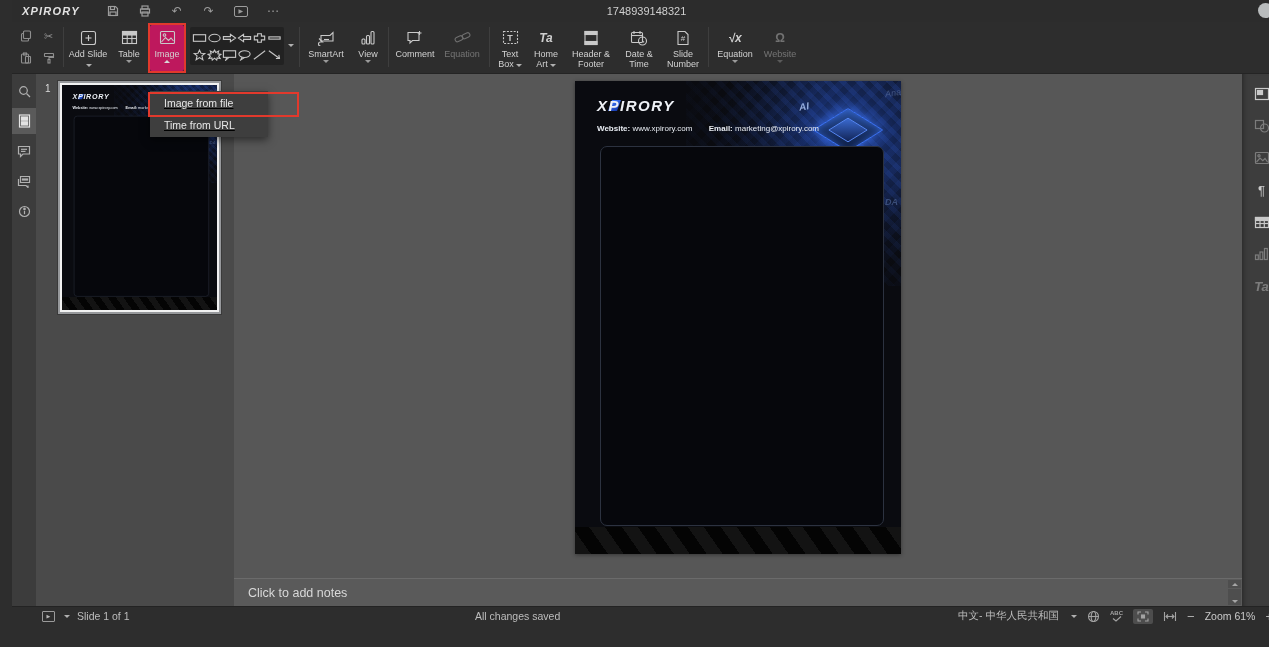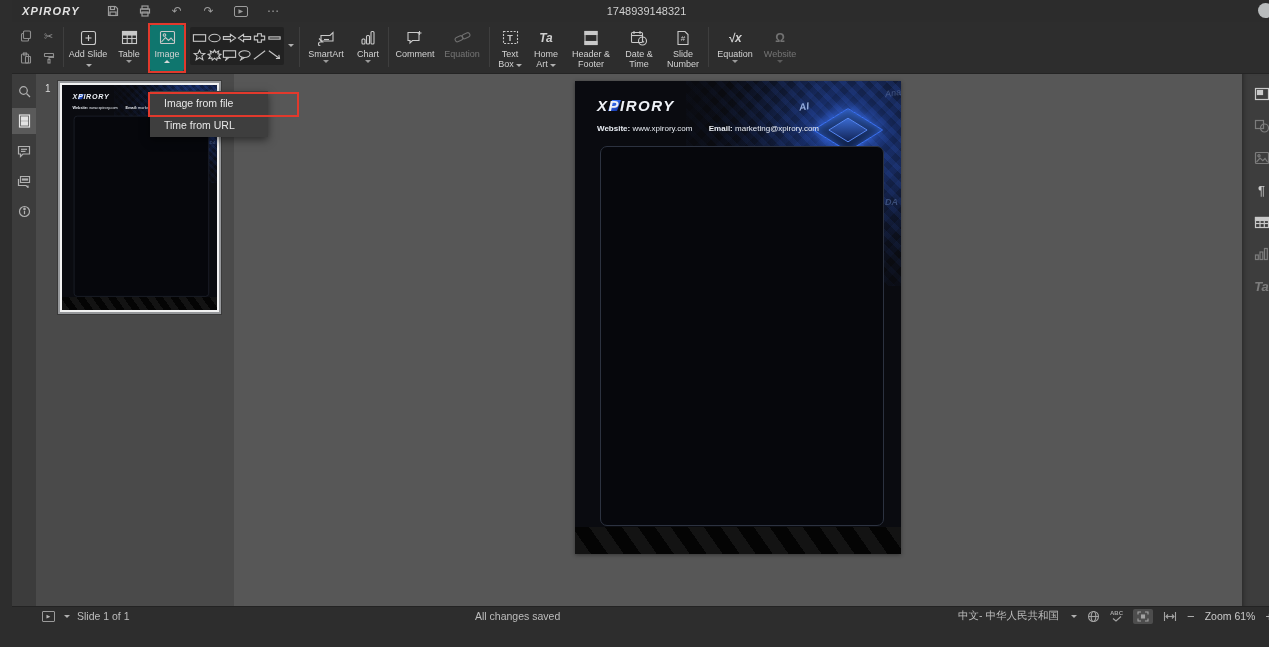--- a/index.html
+++ b/index.html
@@ -29,21 +29,21 @@
   .ribbon { height:52px; background:#2d2d2d; border-bottom:1px solid #242424; display:flex; align-items:flex-start; padding:3px 0 0 2px; position:relative; }
   .clip-grid { width:46px; display:grid; grid-template-columns:1fr 1fr; grid-template-rows:1fr 1fr; height:44px; align-items:center; justify-items:center; }
   .cg { width:14px; height:14px; display:flex; align-items:center; justify-content:center; color:#8f8f8f; font-size:11px; }
   .cg svg { stroke:#8f8f8f; fill:none; stroke-width:1.1; }
   .vdiv { width:1px; height:40px; background:#3e3e3e; margin:2px 3px 0; }
   .rb { display:flex; flex-direction:column; align-items:center; padding-top:2px; height:46px; position:relative; cursor:default; }
   .rb .ric { height:21px; display:flex; align-items:center; justify-content:center; position:relative; }
   .rb .ric svg { stroke:#c9c9c9; fill:none; stroke-width:1.1; }
   .rb .lbl { font-size:9px; line-height:10px; color:#d2d2d2; text-align:center; margin-top:1px; width:100%; }
   .rb.dis { opacity:.42; }
-  .rb.hl { background:#0f766e; border-radius:2px; }
+  .rb.hl { background:#be185d; border-radius:2px; }
   .rb.hl::after { content:''; position:absolute; inset:-2px; border:2px solid #e2392c; pointer-events:none; }
   .cv { width:0; height:0; border-left:3px solid transparent; border-right:3px solid transparent; border-top:3px solid #b0b0b0; display:inline-block; margin-left:2px; }
   .cbelow { margin:1px auto 0; border-top-color:#9a9a9a; }
   .cup { border-top:none; border-bottom:3px solid #d8d8d8; }
   .glyphic { color:#cfcfcf; font-size:12px; font-weight:bold; font-style:italic; }
   .shapes-box { width:94px; height:38px; background:#222222; border-radius:2px; margin:2px 0 0 6px; display:grid; grid-template-columns:repeat(6,1fr); grid-template-rows:1fr 1fr; padding:2px; }
   .shape-cell { display:flex; align-items:center; justify-content:center; }
   .shape-cell svg { stroke:#c6c6c6; fill:none; stroke-width:1.2; }
   .shapes-caret { width:12px; display:flex; align-items:center; justify-content:center; height:40px; }
 
@@ -110,21 +110,21 @@
   .sb-right { margin-left:auto; display:flex; align-items:center; gap:10px; }
   .sb-right svg { stroke:#a3a3a3; fill:none; stroke-width:1.1; }
   .sb-ic { display:flex; align-items:center; justify-content:center; }
   .fitbtn { background:#4d4d4d; border-radius:2px; padding:2px 4px; }
   .spell { display:flex; flex-direction:column; align-items:center; line-height:5px; }
   .spell .abc { font-size:6px; letter-spacing:0; color:#a3a3a3; font-weight:bold; }
   .zoomtxt { color:#c9c9c9; }
   .pm { font-size:13px; color:#b5b5b5; line-height:13px; }
 
   
-  .dropdown { position:absolute; left:138px; top:91px; width:118px; background:#3e3e3e; box-shadow:0 3px 8px rgba(0,0,0,.5); z-index:60; padding:1px 0; }
+  .dropdown { position:absolute; left:138px; top:91px; width:118px; background:#3e3e3e; box-shadow:0 3px 8px rgba(0,0,0,.5); z-index:60; padding:1px 0;text-decoration:underline; }
   .dd-item { height:22px; line-height:22px; padding-left:14px; font-size:10.5px; color:#e6e6e6; position:relative; cursor:default; white-space:nowrap; }
   .dd-item.annotated::after { content:''; position:absolute; left:-2px; top:0px; width:147px; height:21px; border:2px solid #e2392c; pointer-events:none; }
 </style>
 </head>
 <body>
 
 <div class="app">
 
   <div class="titlebar">
     <div class="logo">XPIRORY</div>
@@ -302,21 +302,21 @@
     </div>
 
     <div class="rb" style="width:34px;margin-left:2px">
       <div class="ric">
         <svg width="16" height="16" viewBox="0 0 16 16">
             <rect x="2" y="9" width="3" height="5" rx="1"></rect>
             <rect x="6.5" y="5.5" width="3" height="8.5" rx="1"></rect>
             <rect x="11" y="1.5" width="3" height="12.5" rx="1"></rect>
           </svg>
       </div>
-      <div class="lbl"><span>Chart</span></div>
+      <div class="lbl"><span>View</span></div>
       <span class="cv cbelow"></span>
     </div>
 
     <div class="vdiv"></div>
 
     <div class="rb" style="width:46px">
       <div class="ric">
         <svg width="18" height="16" viewBox="0 0 18 16">
             <path d="M2 2.5h11v8H6.5L4 13v-2.5H2z"></path>
             <line x1="13.5" y1="1" x2="13.5" y2="5"></line>
@@ -488,20 +488,32 @@
             <b>Website:</b>
             <span>www.xpirory.com</span>
             <span class="s-gap"></span>
             <b>Email:</b>
             <span>marketing@xpirory.com</span>
           </div>
           <div class="s-rect"></div>
           <div class="s-stripes"></div>
         </div>
       </div>
+      <div class="notes">
+        <span class="notes-text">Click to add notes</span>
+        <div class="spin">
+          <span class="sb">
+              <span class="tri-u"></span>
+            </span>
+          <span class="sb"></span>
+          <span class="sb">
+              <span class="tri-d"></span>
+            </span>
+        </div>
+      </div>
     </div>
 
     <div class="right-strip">
       <span class="rs-item">
         <svg width="16" height="14" viewBox="0 0 16 14">
             <rect x="1.5" y="1.5" width="13" height="11"></rect>
             <rect x="3.5" y="3.5" width="5" height="4" fill="#c9c9c9"></rect>
           </svg>
       </span>
       <span class="rs-item dim">

